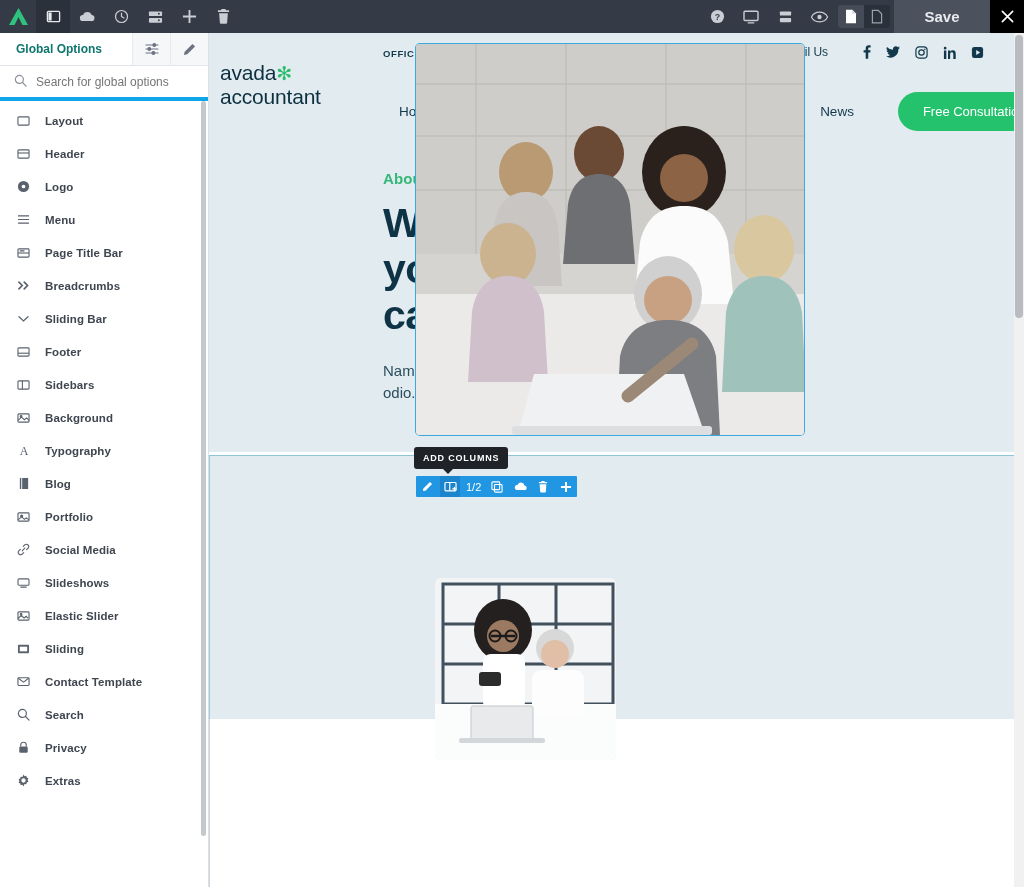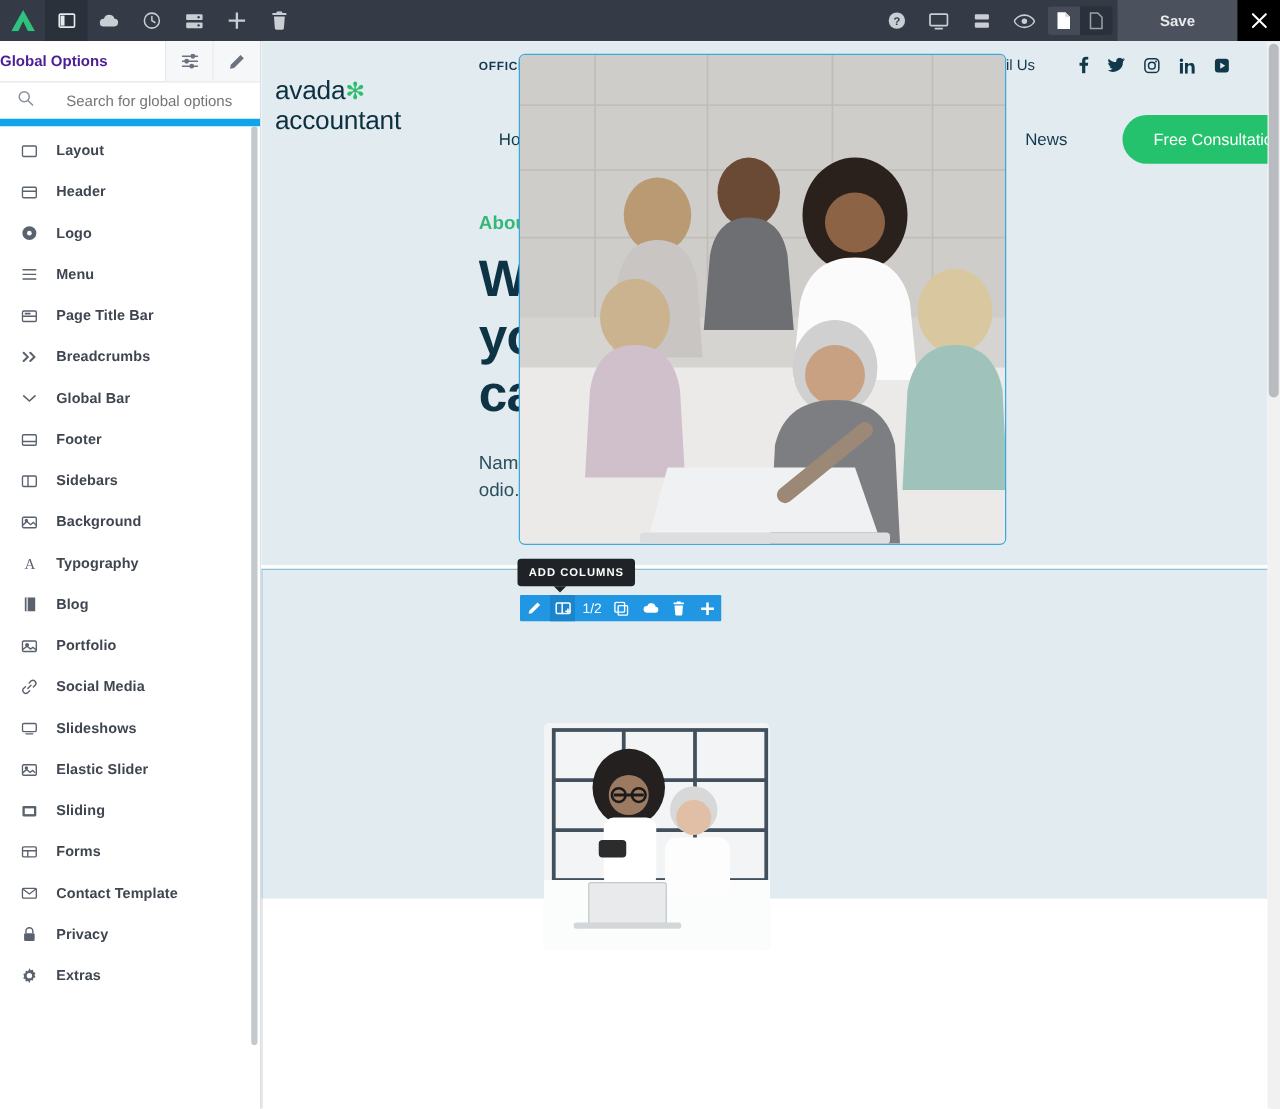--- a/index.html
+++ b/index.html
@@ -31,49 +31,49 @@
     border-radius: 3px; overflow: hidden; background: #2b313b;
   }
   .tb-toggle {
     width: 26px; height: 23px; display: flex; align-items: center;
     justify-content: center; cursor: pointer; color: #9aa1ab;
   }
   .tb-toggle.on { background: #454c58; color: #fff; }
   .tb-save {
     width: 96px; background: #4c525d; color: #e8eaed;
     display: flex; align-items: center; justify-content: center;
-    font-size: 12px; font-weight: bold; cursor: pointer;
+    font-size: 15px; font-weight: bold; cursor: pointer;
   }
   .tb-close {
     width: 34px; background: #000; color: #fff;
     display: flex; align-items: center; justify-content: center; cursor: pointer;
   }
 
   
   .sidebar {
     position: absolute; top: 33px; left: 0; width: 209px; height: 854px;
     background: #fff; border-right: 1px solid #dcdfe3;
     display: flex; flex-direction: column;
   }
   .sb-head {
     height: 33px; display: flex; align-items: stretch;
     border-bottom: 1px solid #e2e5e9; background: #fff;
   }
   .sb-title {
-    flex: 1; display: flex; align-items: center; 
-    font-size: 12px; font-weight: bold; color: #4c1d95;
+    flex: 1; display: flex; align-items: center; padding-left: 16px;
+    font-size: 12px; font-weight: bold; color: #0f766e;
   }
   .sb-hbtn {
     width: 38px; display: flex; align-items: center; justify-content: center;
     border-left: 1px solid #e7eaed; background: #f6f7f8; color: #6b7280;
     cursor: pointer;
   }
   .sb-search {
-    height: 35px; display: flex; align-items: center; gap: 26px;
-    padding: 0 14px; border-bottom: 6px solid #0ea5e9;
+    height: 35px; display: flex; align-items: center; gap: 9px;
+    padding: 0 14px; border-bottom: 4px solid #0ea5e9;
   }
   .sb-search input {
     border: 0; outline: 0; font-size: 12px; color: #8a9099;
     font-family: "Liberation Sans", sans-serif; background: transparent; width: 100%;
   }
   .sb-list { flex: 1; overflow: hidden; position: relative; padding-top: 3px; }
   .sb-item {
     height: 33px; display: flex; align-items: center; gap: 14px;
     padding: 0 16px; cursor: pointer; color: #3f4650;
   }
@@ -385,21 +385,21 @@
             </svg>
           </span>
           <span class="sb-lbl">Breadcrumbs</span>
         </div>
         <div class="sb-item">
           <span class="sb-ico">
             <svg width="13" height="9" viewBox="0 0 14 10" fill="none" stroke="currentColor" stroke-width="1.4" stroke-linecap="round">
               <path d="M2 3 7 7.6 12 3"></path>
             </svg>
           </span>
-          <span class="sb-lbl">Global Bar</span>
+          <span class="sb-lbl">Sliding Bar</span>
         </div>
         <div class="sb-item">
           <span class="sb-ico">
             <svg width="13" height="12" viewBox="0 0 14 13" fill="none" stroke="currentColor" stroke-width="1.2">
               <rect x="1" y="2" width="12" height="9" rx="1"></rect>
               <path d="M1 7.8h12"></path>
             </svg>
           </span>
           <span class="sb-lbl">Footer</span>
         </div>
@@ -482,35 +482,35 @@
           <span class="sb-ico">
             <svg width="13" height="12" viewBox="0 0 14 13">
               <rect x="1" y="2" width="12" height="9" rx="1" fill="currentColor"></rect>
               <rect x="3" y="4" width="8" height="5" fill="#fff"></rect>
             </svg>
           </span>
           <span class="sb-lbl">Sliding</span>
         </div>
         <div class="sb-item">
           <span class="sb-ico">
-            <svg width="13" height="11" viewBox="0 0 14 12" fill="none" stroke="currentColor" stroke-width="1.2">
-              <rect x="1" y="1.6" width="12" height="8.8" rx="1"></rect>
-              <path d="M1 5h12M5.6 5v5.4"></path>
-            </svg>
-          </span>
-          <span class="sb-lbl">Forms</span>
-        </div>
-        <div class="sb-item">
-          <span class="sb-ico">
             <svg width="13" height="11" viewBox="0 0 14 11" fill="none" stroke="currentColor" stroke-width="1.2">
               <rect x="1" y="1.4" width="12" height="8.4" rx="1"></rect>
               <path d="M1.4 2 7 6.2 12.6 2"></path>
             </svg>
           </span>
           <span class="sb-lbl">Contact Template</span>
+        </div>
+        <div class="sb-item">
+          <span class="sb-ico">
+            <svg width="13" height="13" viewBox="0 0 14 14" fill="none" stroke="currentColor" stroke-width="1.3">
+              <circle cx="5.8" cy="5.8" r="4.3"></circle>
+              <path d="M9.2 9.2 13 13" stroke-linecap="round"></path>
+            </svg>
+          </span>
+          <span class="sb-lbl">Search</span>
         </div>
         <div class="sb-item">
           <span class="sb-ico">
             <svg width="11" height="13" viewBox="0 0 12 14" fill="none" stroke="currentColor" stroke-width="1.2">
               <path d="M3 6V4.2a3 3 0 0 1 6 0V6"></path>
               <rect x="1.4" y="6" width="9.2" height="6.8" rx="1.2" fill="currentColor" stroke="none"></rect>
             </svg>
           </span>
           <span class="sb-lbl">Privacy</span>
         </div>

